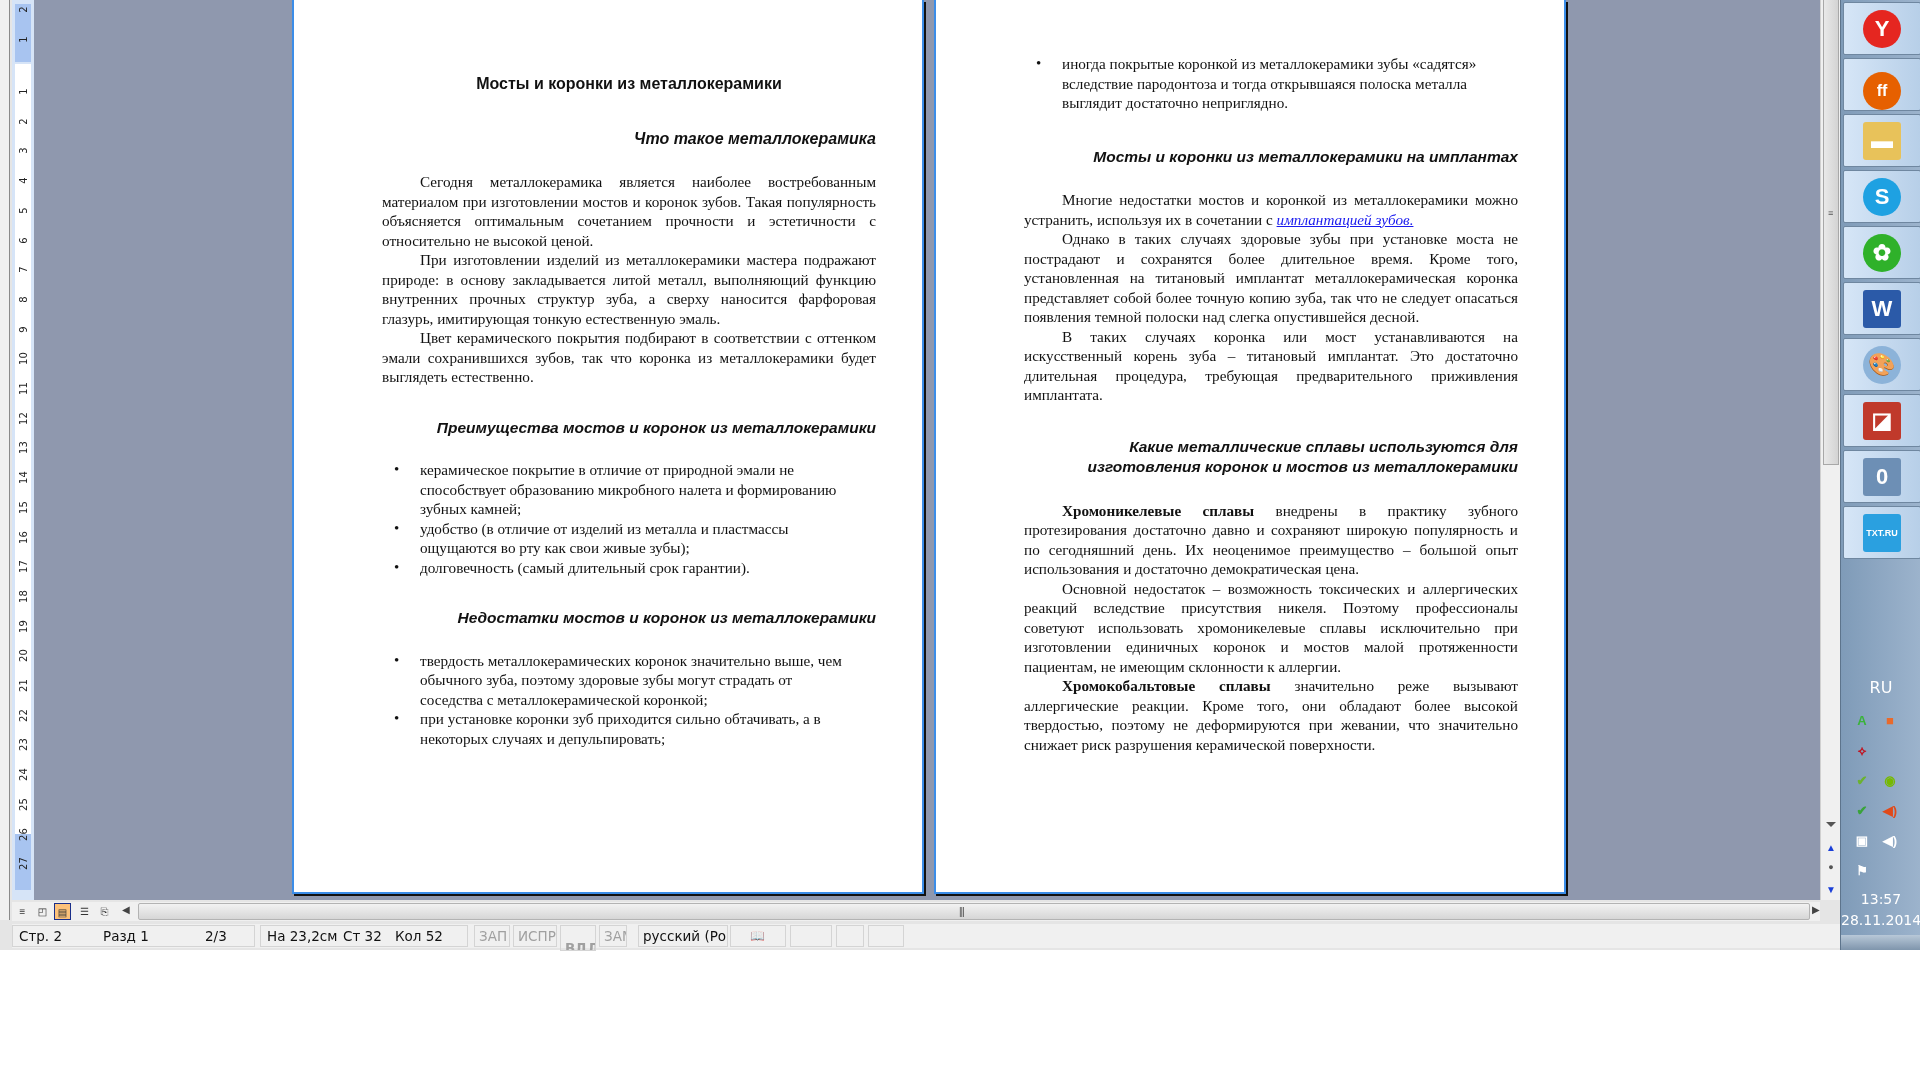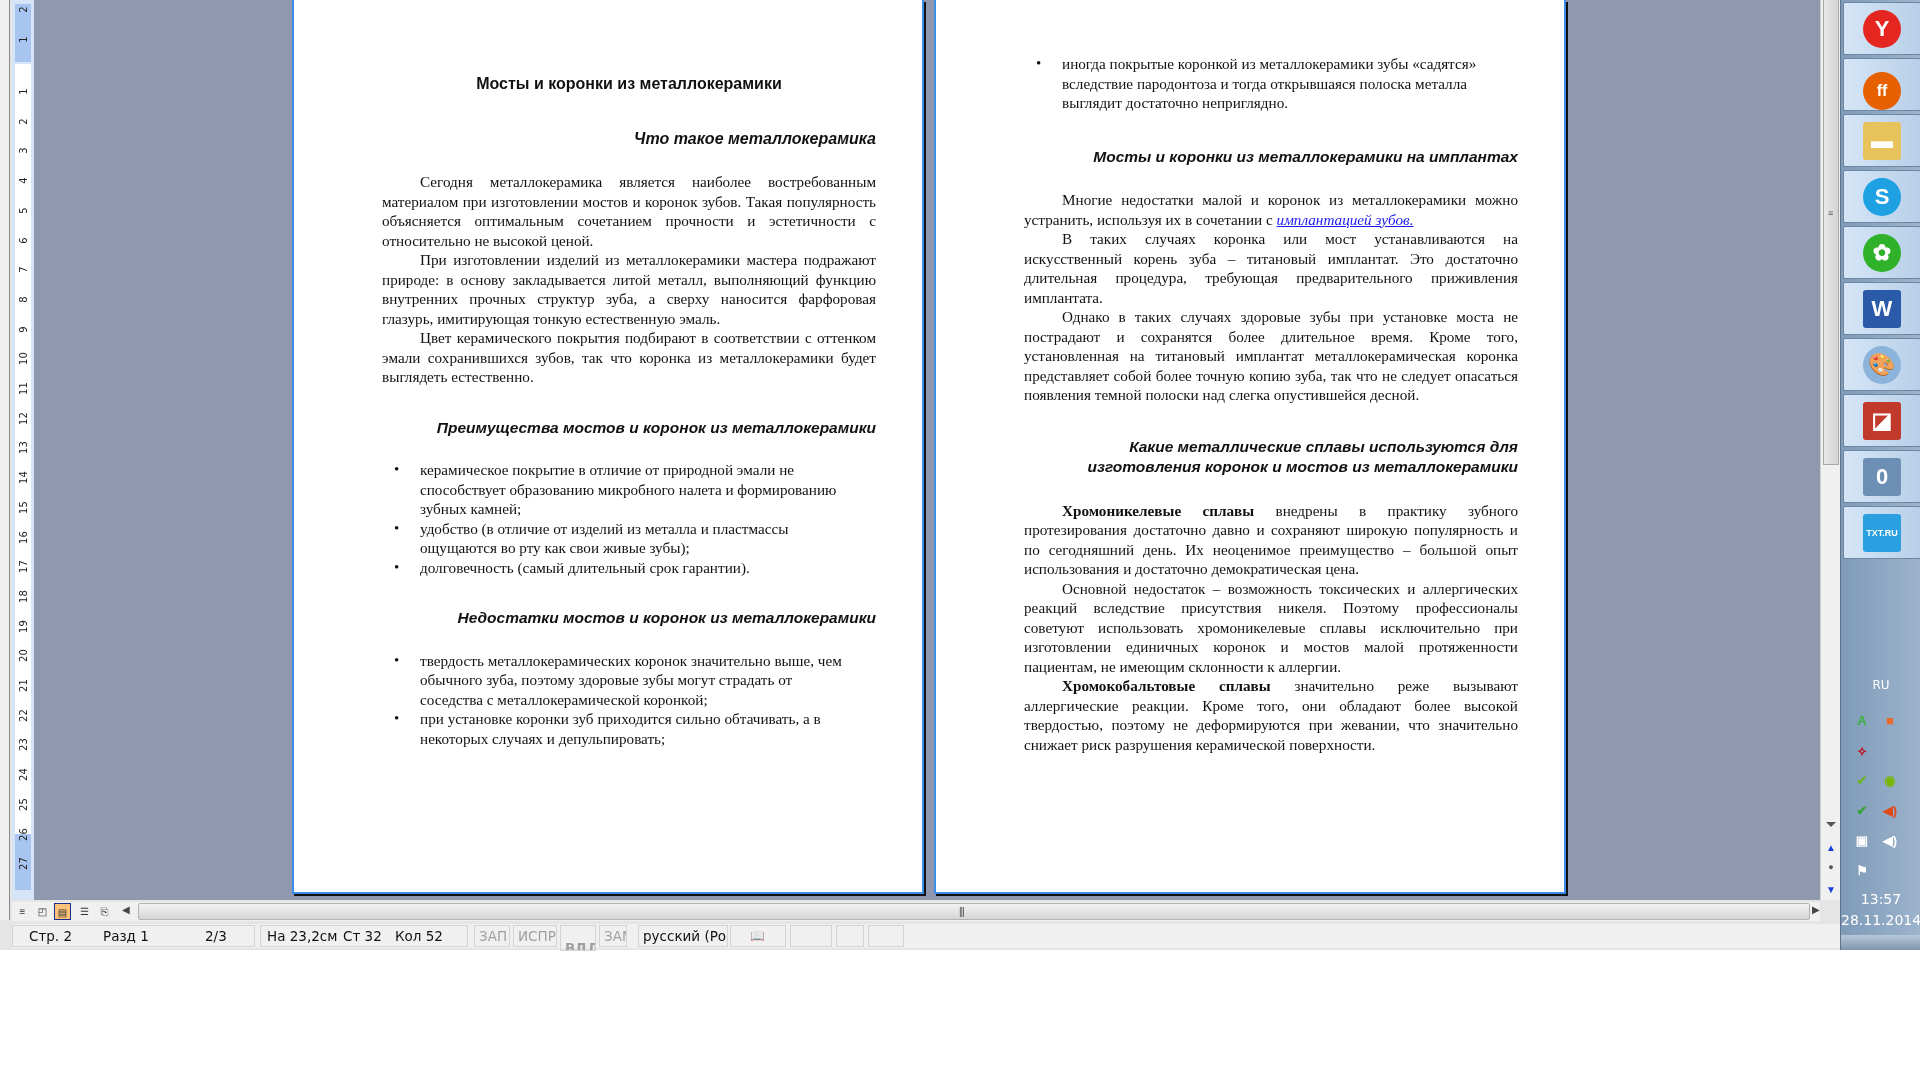--- a/index.html
+++ b/index.html
@@ -36,21 +36,21 @@
   .hscroll .grip { position: absolute; left: 820px; top: 0; font-size: 10px; color: #555; letter-spacing: -1px; line-height: 15px; }
   .hscroll-left { position: absolute; left: 110px; top: 2px; font-size: 10px; color: #444; }
   .hscroll-right { position: absolute; left: 1800px; top: 2px; font-size: 10px; color: #444; }
   .statusbar { position: absolute; left: 12px; top: 924px; width: 1828px; height: 24px; background: #f0f0f0; font-family: "DejaVu Sans", sans-serif; font-size: 13.5px; color: #111; }
   .sb-cell { position: absolute; top: 1px; height: 22px; border: 1px solid #d4d4d4; padding: 0 6px; line-height: 20px; white-space: nowrap; overflow: hidden; }
   .sb-cell.dim { color: #a0a0a0; }
   .sb-item { position: absolute; top: 0; }
   .taskbar { position: absolute; left: 1840px; top: 0; width: 80px; height: 950px; background: linear-gradient(to right, #7f9bb8, #9cb3cc); border-left: 1px solid #5d748c; }
   .tb-btn { position: absolute; left: 2px; width: 78px; height: 53px; background: linear-gradient(to right, #d6e6f7, #b7cfe8); border: 1px solid #6f87a0; border-radius: 2px; display: flex; align-items: center; justify-content: center; }
   .tb-icon { width: 38px; height: 38px; border-radius: 50%; display: flex; align-items: center; justify-content: center; font-weight: bold; color: #fff; font-size: 22px; font-family: "Liberation Sans", sans-serif; }
-  .tray-label { position: absolute; left: 0; width: 80px; text-align: center; color: #ffffff; font-size: 12px; font-family: "DejaVu Sans", sans-serif; }
+  .tray-label { position: absolute; left: 0; width: 80px; text-align: center; color: #ffffff; font-size: 16px; font-family: "DejaVu Sans", sans-serif; }
   .tray-icon { position: absolute; width: 18px; height: 18px; font-size: 13px; line-height: 18px; text-align: center; font-weight: bold; }
   .tb-bottom { position: absolute; left: 0; top: 935px; width: 80px; height: 15px; background: linear-gradient(#b8c8d8, #7f95ac); }
 </style>
 </head>
 <body>
 
 <div class="app">
   <div class="left-edge"></div>
 
   <div class="vruler">
@@ -115,23 +115,23 @@
       </div>
     </div>
 
     <div class="page right">
       <div class="page-content" style="left:88px; top:54px; width:494px;">
         <ul class="bullets" style="width:470px;">
           <li>иногда покрытые коронкой из металлокерамики зубы «садятся» вследствие пародонтоза и тогда открывшаяся полоска металла выглядит достаточно неприглядно.</li>
         </ul>
         <div class="h-sub" style="margin-top:34px; font-size:15.5px;">Мосты и коронки из металлокерамики на имплантах</div>
         <div style="margin-top:24px;">
-          <p class="para"><span>Многие недостатки малой и коронок из металлокерамики можно устранить, используя их в сочетании с </span><span class="link">имплантацией зубов.</span></p>
+          <p class="para"><span>Многие недостатки мостов и коронкой из металлокерамики можно устранить, используя их в сочетании с </span><span class="link">имплантацией зубов.</span></p>
+          <p class="para">Однако в таких случаях здоровые зубы при установке моста не пострадают и сохранятся более длительное время. Кроме того, установленная на титановый имплантат металлокерамическая коронка представляет собой более точную копию зуба, так что не следует опасаться появления темной полоски над слегка опустившейся десной.</p>
           <p class="para">В таких случаях коронка или мост устанавливаются на искусственный корень зуба – титановый имплантат. Это достаточно длительная процедура, требующая предварительного приживления имплантата.</p>
-          <p class="para">Однако в таких случаях здоровые зубы при установке моста не пострадают и сохранятся более длительное время. Кроме того, установленная на титановый имплантат металлокерамическая коронка представляет собой более точную копию зуба, так что не следует опасаться появления темной полоски над слегка опустившейся десной.</p>
         </div>
         <div class="h-sub" style="margin-top:32px; font-size:15.5px; line-height:20px;">
           <div>Какие металлические сплавы используются для</div>
           <div>изготовления коронок и мостов из металлокерамики</div>
         </div>
         <div style="margin-top:24px;">
           <p class="para"><b>Хромоникелевые сплавы</b><span> внедрены в практику зубного протезирования достаточно давно и сохраняют широкую популярность и по сегодняшний день. Их неоценимое преимущество – большой опыт использования и достаточно демократическая цена.</span></p>
           <p class="para">Основной недостаток – возможность токсических и аллергических реакций вследствие присутствия никеля. Поэтому профессионалы советуют использовать хромоникелевые сплавы исключительно при изготовлении единичных коронок и мостов малой протяженности пациентам, не имеющим склонности к аллергии.</p>
           <p class="para"><b>Хромокобальтовые сплавы</b><span> значительно реже вызывают аллергические реакции. Кроме того, они обладают более высокой твердостью, поэтому не деформируются при жевании, что значительно снижает риск разрушения керамической поверхности.</span></p>
         </div>
@@ -157,21 +157,21 @@
     <div class="view-btn" style="left:84px;">⎘</div>
     <div class="hscroll-left">◀</div>
     <div class="hscroll">
       <div class="grip">|||</div>
     </div>
     <div class="hscroll-right">▶</div>
   </div>
 
   <div class="statusbar">
     <div class="sb-cell" style="left:0; width:243px;">
-      <span class="sb-item" style="left:16px;">Стр. 2</span>
+      <span class="sb-item" style="left:6px;">Стр. 2</span>
       <span class="sb-item" style="left:90px;">Разд 1</span>
       <span class="sb-item" style="left:192px;">2/3</span>
     </div>
     <div class="sb-cell" style="left:248px; width:208px;">
       <span class="sb-item" style="left:6px;">На 23,2см</span>
       <span class="sb-item" style="left:82px;">Ст 32</span>
       <span class="sb-item" style="left:134px;">Кол 52</span>
     </div>
     <div class="sb-cell dim" style="left:462px; width:36px; padding:0 4px;">ЗАП</div>
     <div class="sb-cell dim" style="left:501px; width:44px; padding:0 4px;">ИСПР</div>

